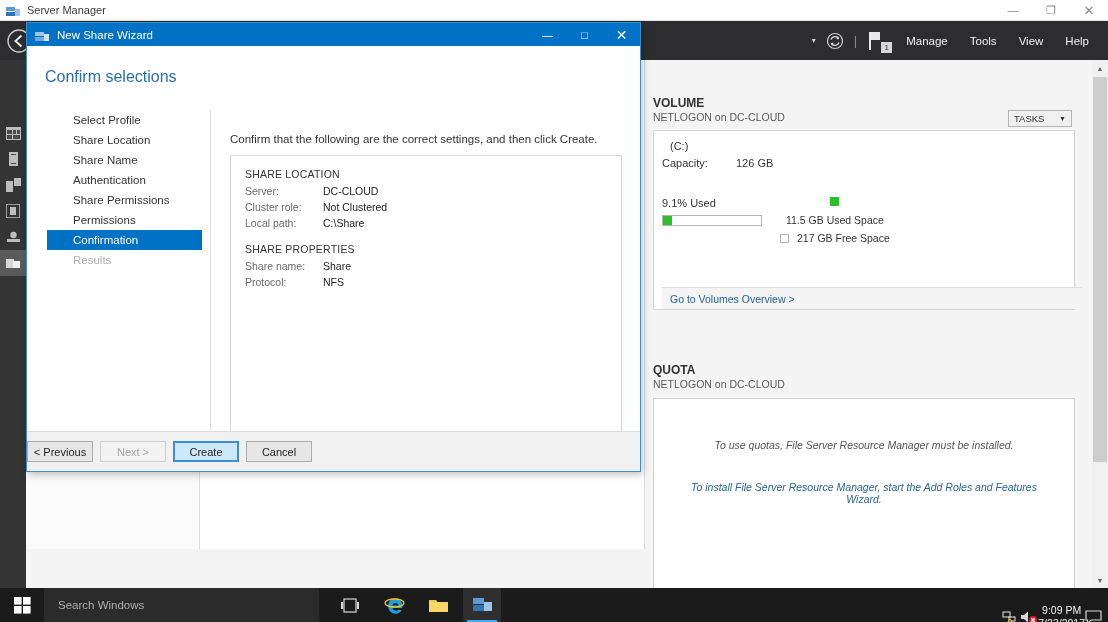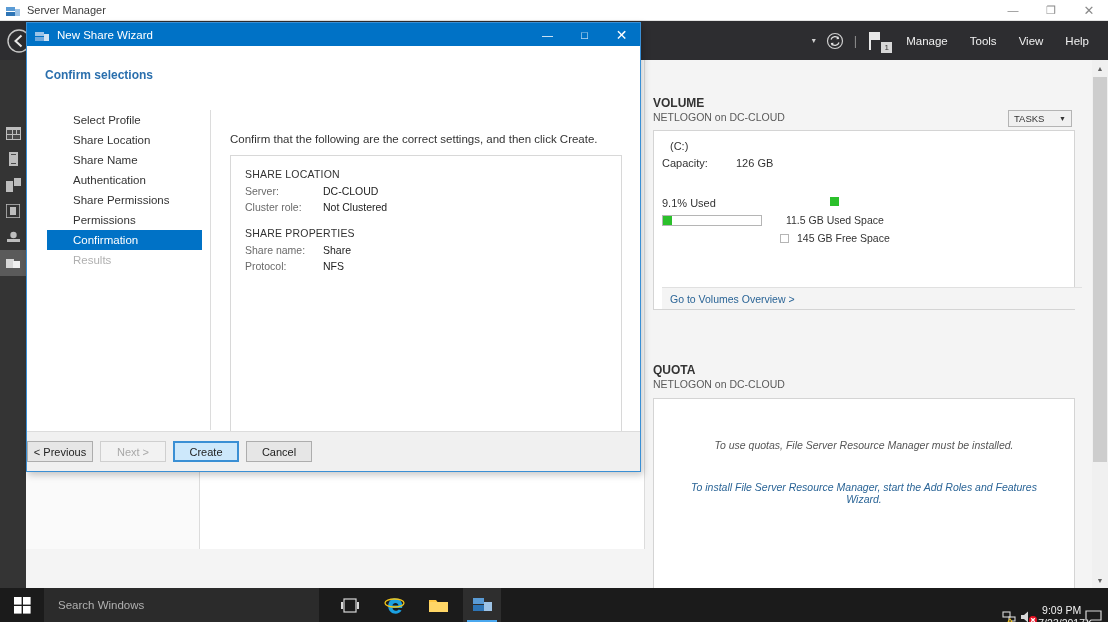--- a/index.html
+++ b/index.html
@@ -110,21 +110,21 @@
   .wiz-title-text { font-size: 11.5px; color: #ffffff; }
   .wiz-btns { margin-left: auto; display: flex; height: 23px; }
   .wiz-btn {
     width: 37px; height: 23px; display: flex; align-items: center; justify-content: center;
     color: #ffffff; font-size: 11px;
   }
   .wiz-btn.close { font-size: 14px; }
 
   .wiz-heading {
     position: absolute; left: 18px; top: 45px;
-    font-size: 12px; color: #2a6fad; font-weight: bold;
+    font-size: 16px; color: #2a6fad; font-weight: normal;
   }
   .wiz-nav { position: absolute; left: 20px; top: 87px; width: 155px; }
   .nav-item {
     height: 20px; line-height: 20px; padding-left: 26px;
     font-size: 11.5px; color: #333;
   }
   .nav-item.active { background: #0072c6; color: #fff; }
   .nav-item.disabled { color: #b0b0b0; }
   .nav-divider {
     position: absolute; left: 183px; top: 87px; width: 1px; height: 320px; background: #dcdcdc;
@@ -306,21 +306,21 @@
           </div>
         </div>
 
         <div style="position:absolute; left:126px; top:66px;">
           <div style="display:flex; align-items:center; gap:8px;flex-direction:column;">
             <span class="legend-sw" style="background:#2bc02b;"></span>
             <span class="legend-txt">11.5 GB Used Space</span>
           </div>
           <div style="display:flex; align-items:center; gap:8px; margin-top:6px;">
             <span class="legend-sw" style="background:#ffffff; border:1px solid #b5b5b5;"></span>
-            <span class="legend-txt">145 GB Free Space</span>
+            <span class="legend-txt">217 GB Free Space</span>
           </div>
         </div>
 
         <div style="position:absolute; left:8px; bottom:0; width:100%; height:22px; background:#f4f4f4; border-top:1px solid #e0e0e0; display:flex; align-items:center; padding-left:8px;">
           <span class="link">Go to Volumes Overview &gt;</span>
         </div>
       </div>
 
       <div style="position:absolute; left:8px; top:303px;">
         <div class="sec-title">QUOTA</div>
@@ -378,20 +378,24 @@
       <div class="detail-box">
         <div class="det-head">SHARE LOCATION</div>
         <div class="det-row">
           <span class="det-key">Server:</span>
           <span class="det-val">DC-CLOUD</span>
         </div>
         <div class="det-row">
           <span class="det-key">Cluster role:</span>
           <span class="det-val">Not Clustered</span>
         </div>
+        <div class="det-row">
+          <span class="det-key">Local path:</span>
+          <span class="det-val">C:\Share</span>
+        </div>
         <div class="det-gap"></div>
         <div class="det-head">SHARE PROPERTIES</div>
         <div class="det-row">
           <span class="det-key">Share name:</span>
           <span class="det-val">Share</span>
         </div>
         <div class="det-row">
           <span class="det-key">Protocol:</span>
           <span class="det-val">NFS</span>
         </div>

